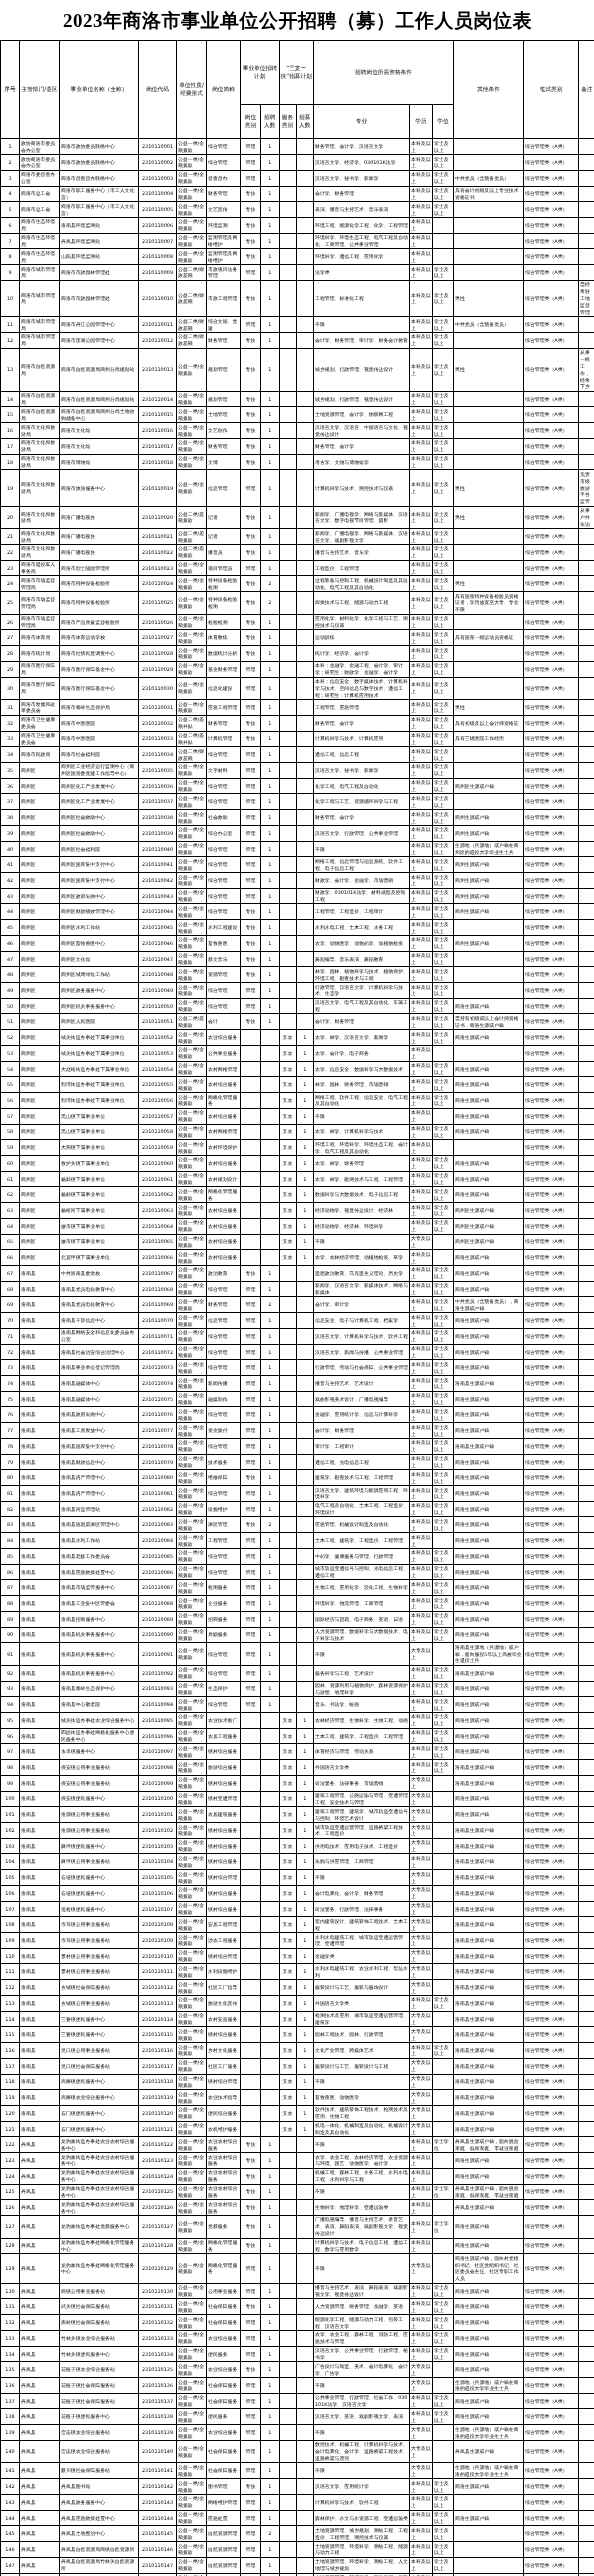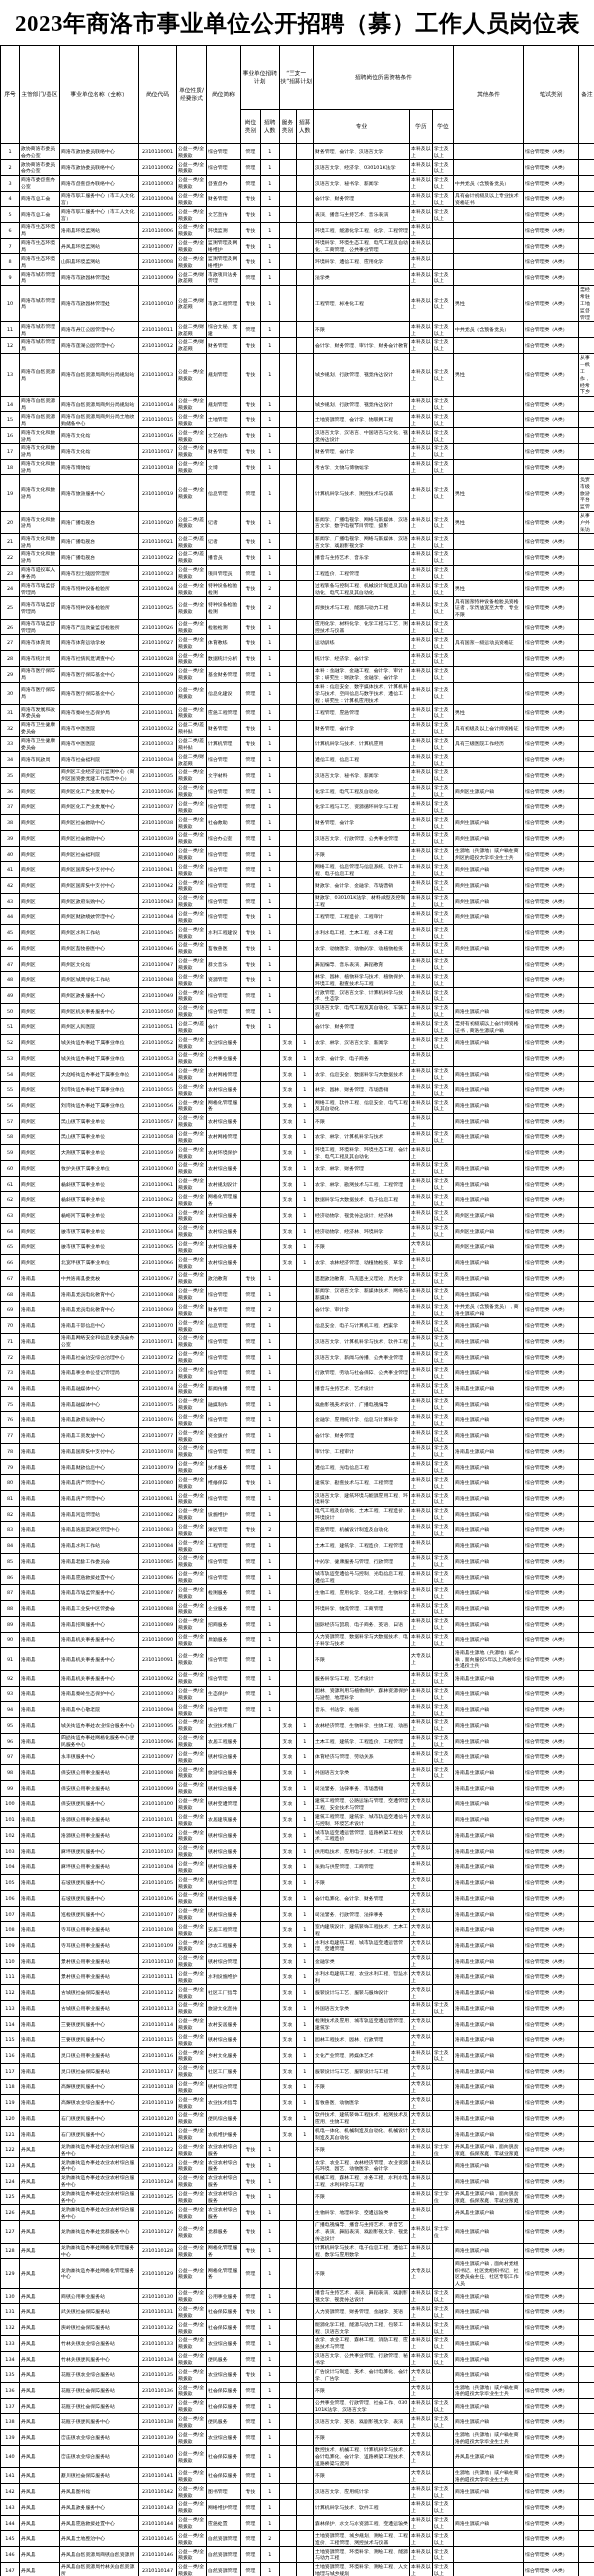--- a/index.html
+++ b/index.html
@@ -1,19 +1,19 @@
 <!DOCTYPE html>
 <html style="font-size:8.2px"><head>
 <meta charset="utf-8">
 <style>
   html,body{margin:0;padding:0;background:#fff;color:#000;}
   body{width:595px;font-family:"DejaVu Sans","Liberation Sans",sans-serif;}
   .sheet{width:595px;}
   .title{font-family:"Liberation Serif","DejaVu Serif",serif;font-weight:bold;
-         font-size:23px;text-align:center;padding:8.2px 0 6.2px 0;letter-spacing:0.5px;}
+         font-size:19px;text-align:center;padding:8.2px 0 6.2px 0;letter-spacing:0.5px;}
   table{width:595px;border-collapse:collapse;table-layout:fixed;}
   th,td{border:0.5px solid #000;font-size:4.9px;line-height:1.4;padding:0.5px 1px;
         vertical-align:middle;word-break:break-all;overflow:hidden;}
   thead th{font-weight:normal;text-align:center;font-size:5.7px;}
   thead tr.h1 th{height:62px;}
   thead tr.h2 th{height:32px;}
   tbody tr{height:15.5px;}
   .c0,.c3,.c6,.c7,.c8,.c9{text-align:center;}
   .c1,.c2,.c4,.c5,.c10,.c11,.c12,.c13,.c14,.c15{text-align:left;}
 </style>

